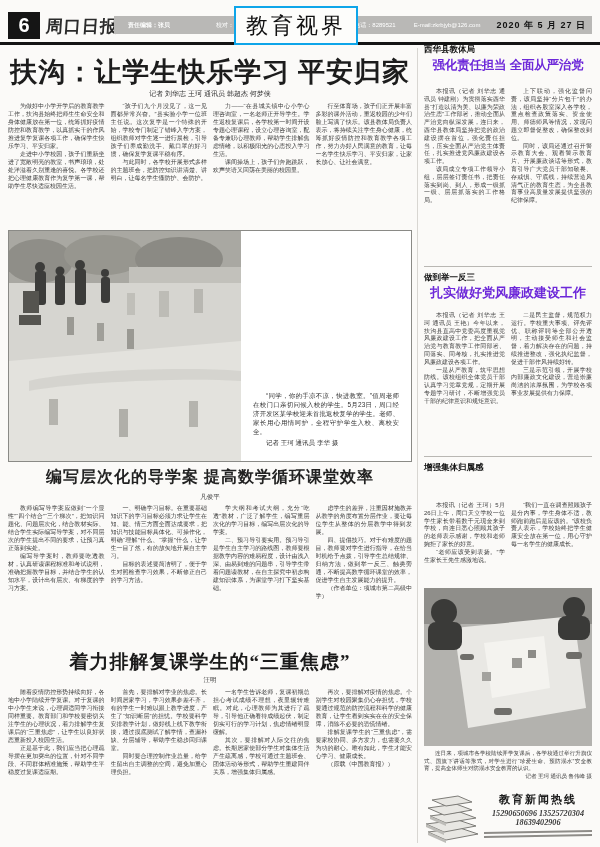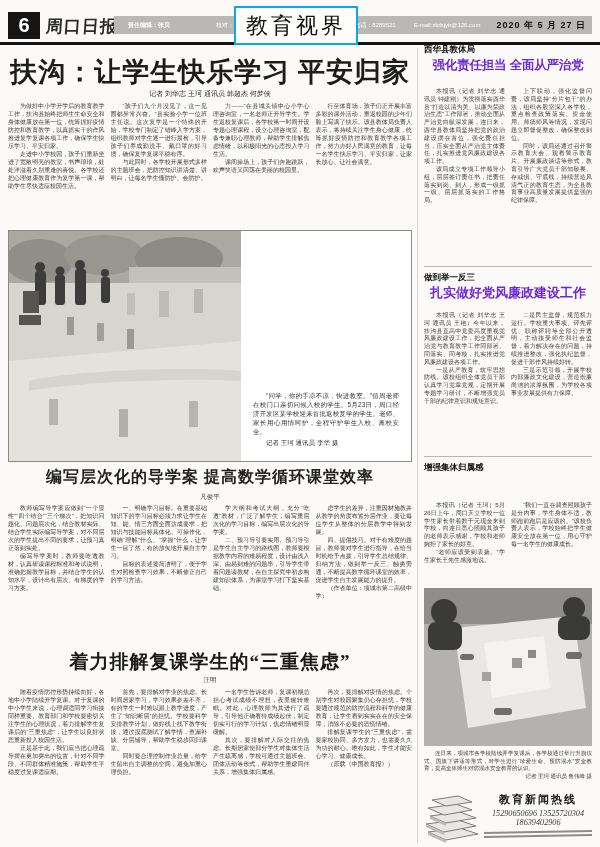--- a/index.html
+++ b/index.html
@@ -61,21 +61,21 @@
   .p2cap{position:absolute;left:424px;top:750px;width:168px;font-size:5.5px;line-height:7.5px;
          text-align:justify;color:#3a3a3a;}
   .p2cap p{margin:0;text-indent:2em;}
   .p2cap .credit{text-align:right;text-indent:0;}
   
   .hot{position:absolute;left:420px;top:788px;width:172px;height:56px;display:flex;align-items:flex-start;}
   .hot .books{width:64px;height:56px;flex:none;}
   .hot .txt{flex:1;padding-top:4px;}
   .hot .title{font-family:"Liberation Serif",serif;font-size:11px;font-weight:bold;color:#1a1a1a;
               text-align:center;letter-spacing:2px;}
-  .hot .nums{font-size:8.2px;font-style:italic;font-weight:normal;color:#3a3a3a;text-align:center;margin-top:2px;
+  .hot .nums{font-size:8.2px;font-style:italic;font-weight:bold;color:#3a3a3a;text-align:center;margin-top:2px;
              font-family:"Liberation Serif",serif;}
   .hot .lines{margin-top:4px;}
   .hot .lines div{height:2px;background:#8e8c88;margin-bottom:2px;transform:skewY(-1deg);}
 </style>
 </head>
 <body>
 
 <div id="page">
 
   <div class="h-num">6</div>

